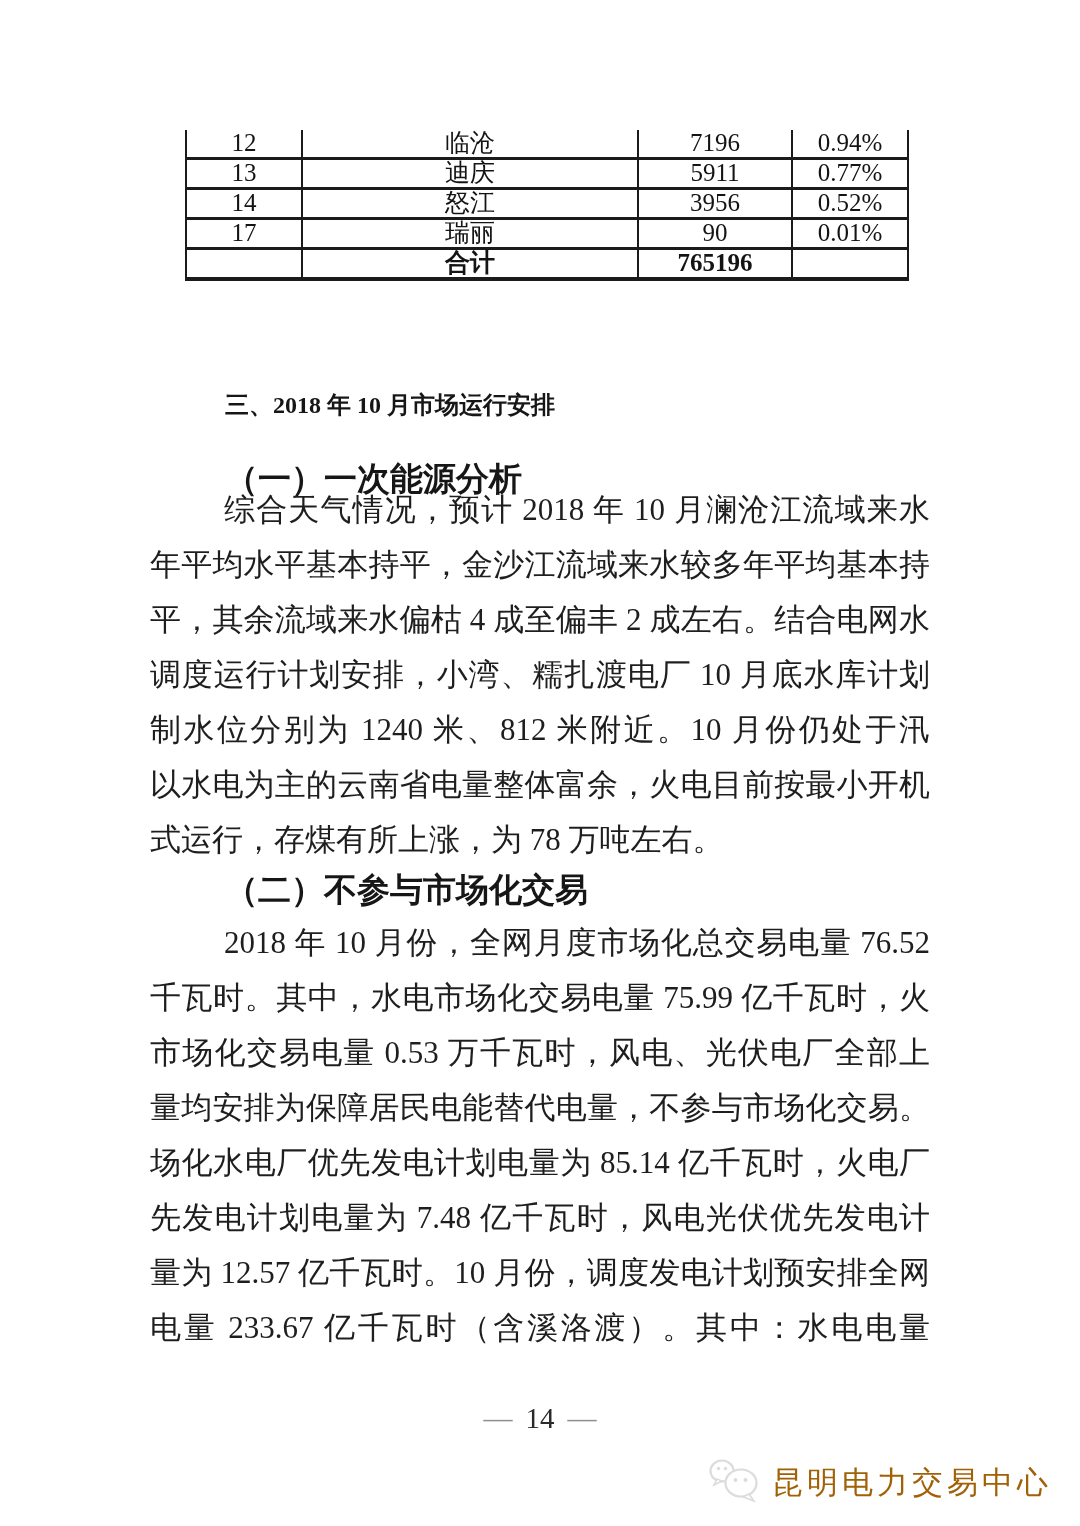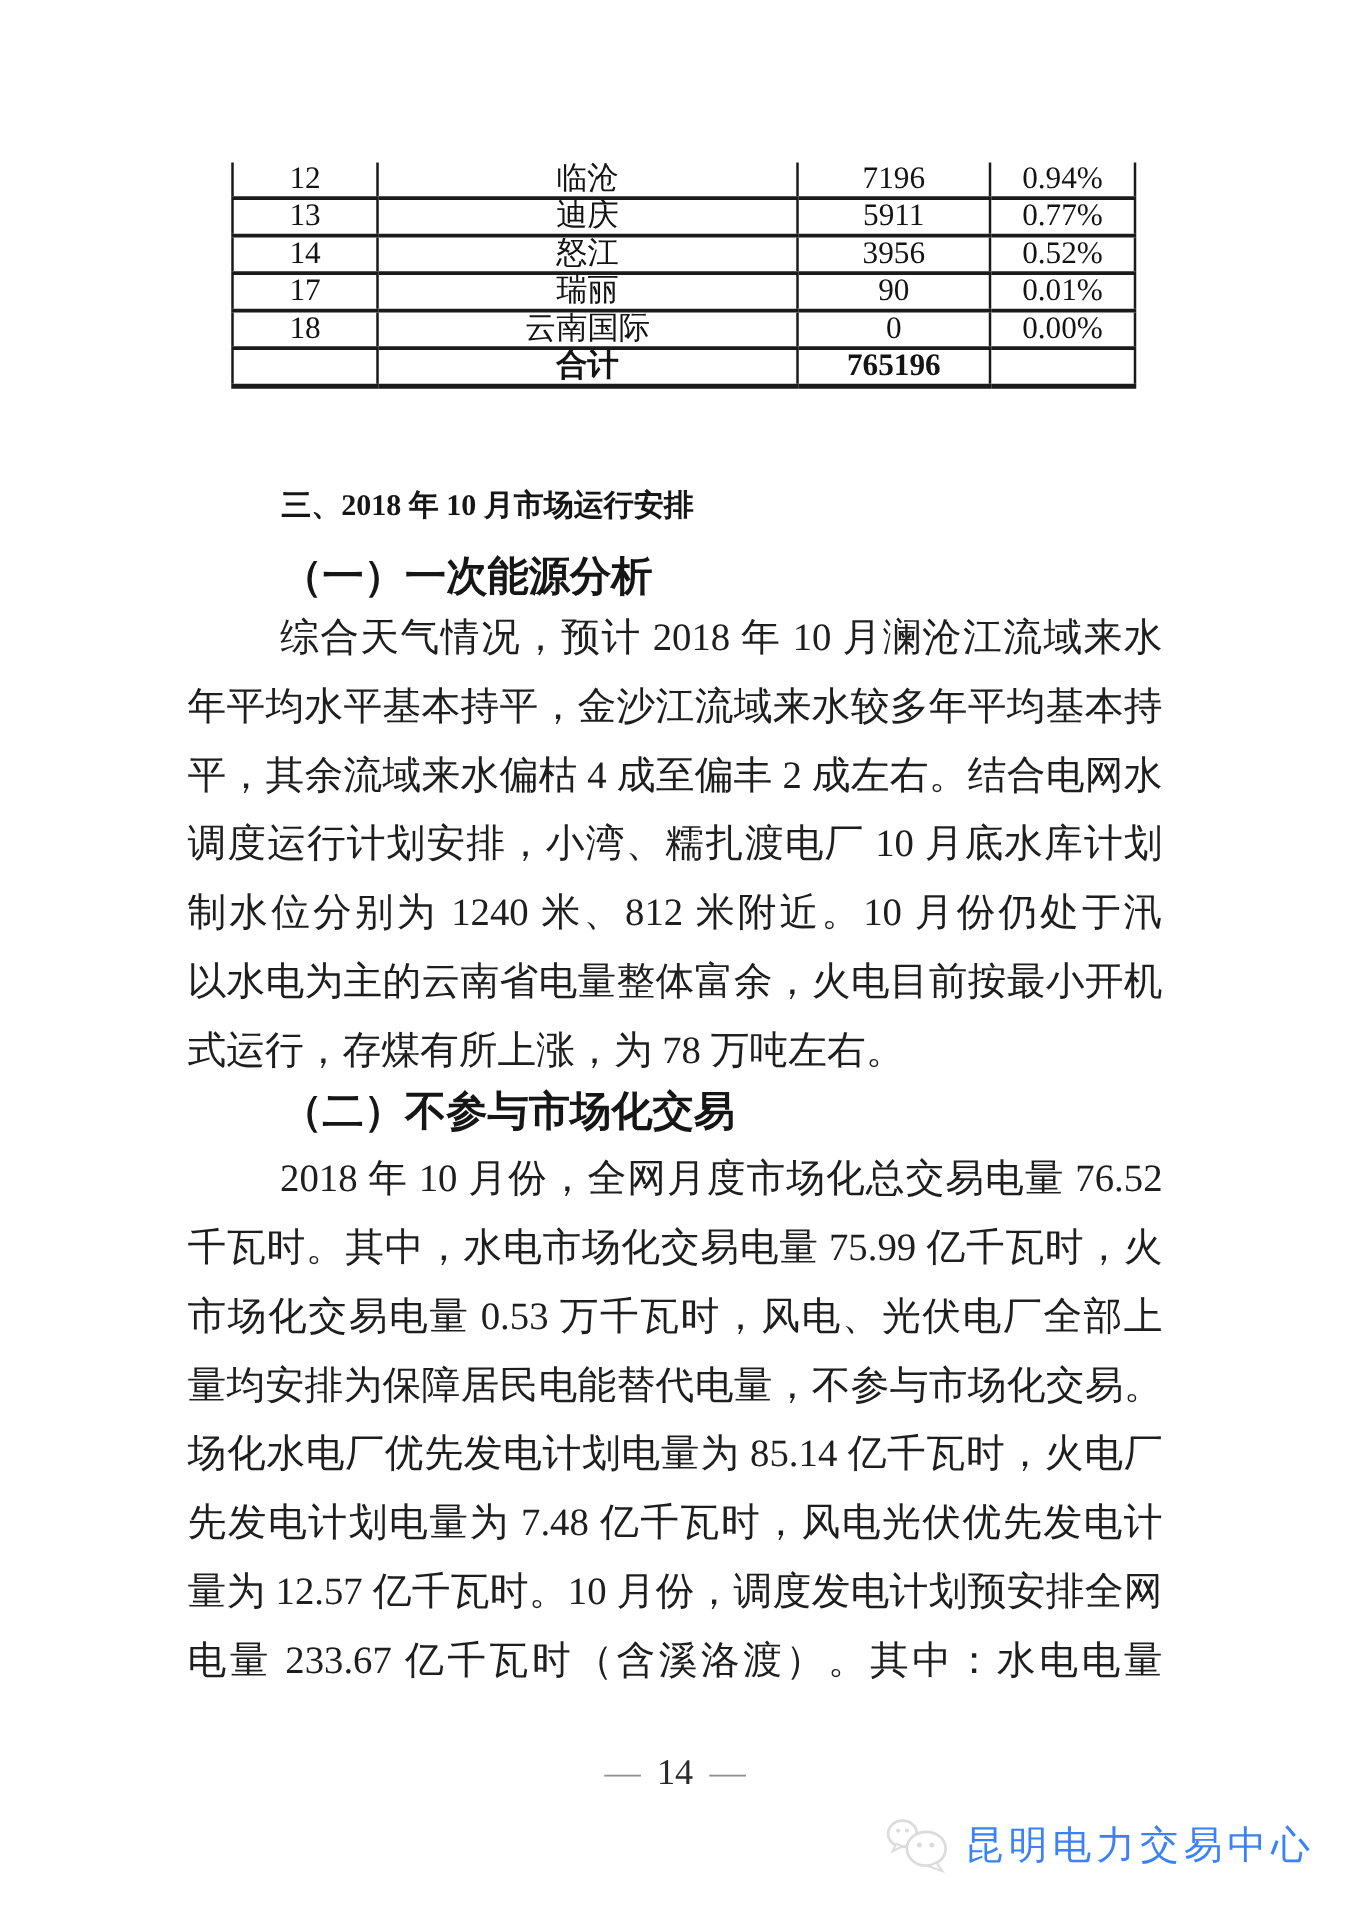--- a/index.html
+++ b/index.html
@@ -52,21 +52,21 @@
     left: 150px;
     width: 780px;
     padding-left: 75px;
     box-sizing: border-box;
     font-weight: 700;
     color: #161616;
     white-space: nowrap;
   }
   .h-main { top: 383px; font-size: 24px; line-height: 44px; }
   .h-sub  { font-size: 33px; line-height: 44px; }
-  #sub-heading-1 { top: 440px; }
+  #sub-heading-1 { top: 460px; font-family: Liberation Mono, monospace; }
   #sub-heading-2 { top: 868px; }
 
   
   .para {
     position: absolute;
     left: 150px;
     width: 780px;
     font-size: 31px;
     color: #1e1e1e;
   }
@@ -94,26 +94,26 @@
   }
   .footer .dash { color: #8f8f8f; margin: 0 13px; }
 
   
   .watermark {
     position: absolute;
     top: 1448px;
     right: 28px;
     height: 56px;
     display: flex;
-    align-items: center;
+    align-items: flex-end;
     gap: 10px;
     font-family: "Liberation Sans", "DejaVu Sans", sans-serif;
     font-size: 31px;
     letter-spacing: 4px;
-    color: #3b82f6;
+    color: #a16207;
     text-shadow: 0 1px 0 #ffffff;
     white-space: nowrap;
   }
   .watermark svg { display: block; }
 </style>
 </head>
 <body>
 
 <div class="page">
 
@@ -141,26 +141,20 @@
           <td>14</td>
           <td>怒江</td>
           <td>3956</td>
           <td>0.52%</td>
         </tr>
         <tr>
           <td>17</td>
           <td>瑞丽</td>
           <td>90</td>
           <td>0.01%</td>
-        </tr>
-        <tr>
-          <td>18</td>
-          <td>云南国际</td>
-          <td>0</td>
-          <td>0.00%</td>
         </tr>
         <tr>
           <td></td>
           <td class="bold">合计</td>
           <td class="bold">765196</td>
           <td></td>
         </tr>
       </tbody>
   </table>
 

